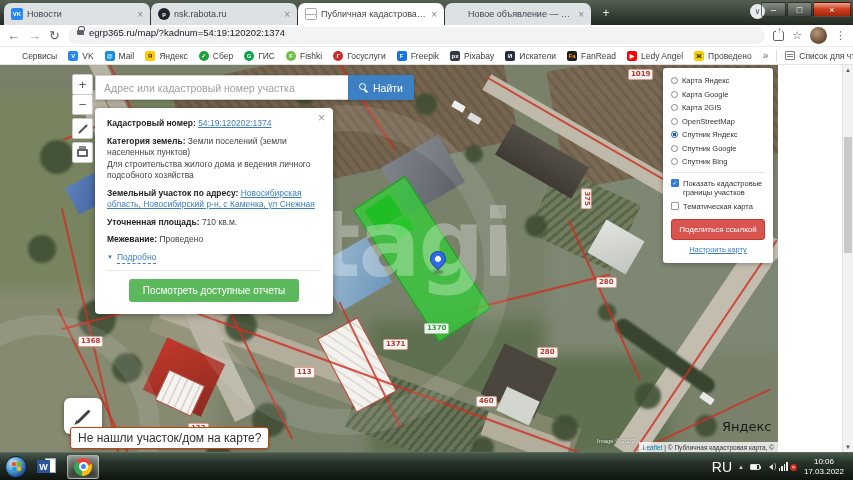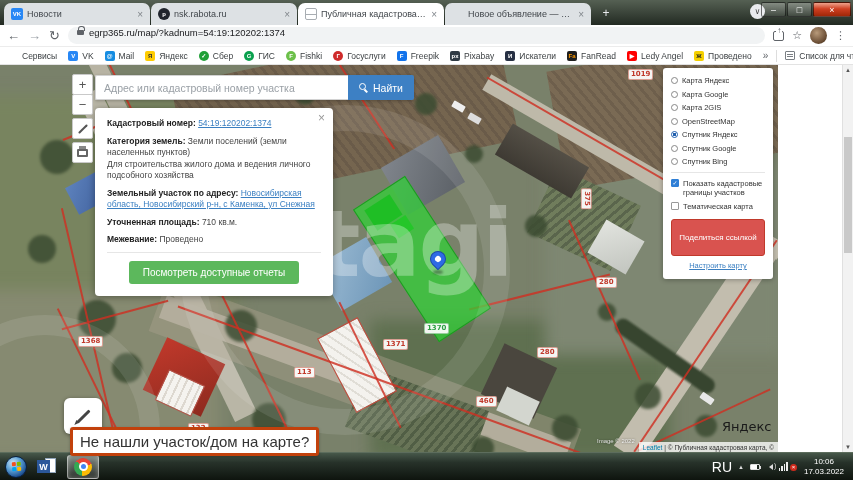--- a/index.html
+++ b/index.html
@@ -84,26 +84,26 @@
 .pdivider{height:1px;background:#e6e6e6;margin:2px 0 8px}
 .reportbtn{display:block;margin:0 auto;background:#5cb85c;color:#fff;border:none;border-radius:3px;font-size:10px;padding:6px 14px}
 .layers{position:absolute;left:663px;top:3px;width:110px;background:#fff;border-radius:3px;box-shadow:0 1px 5px rgba(0,0,0,.3);padding:8px 8px 9px;font-size:7.5px;color:#333;z-index:19}
 .opt{display:flex;align-items:center;gap:4px;margin-bottom:4.5px}
 .radio{width:7px;height:7px;border:1px solid #888;border-radius:50%;flex:none;background:#fff}
 .radio.sel{border-color:#1f5fae;background:radial-gradient(circle,#1f5fae 0 40%,#fff 50%)}
 .ldiv{height:1px;background:#e6e6e6;margin:6px 0}
 .chkrow{display:flex;gap:4px;margin:5px 0;align-items:flex-start;line-height:9px}
 .chk{width:8px;height:8px;border:1px solid #999;border-radius:1px;flex:none;display:flex;align-items:center;justify-content:center;font-size:6px;color:#fff;background:#fff}
 .chk.on{background:#2f7fd6;border-color:#2f7fd6}
-.sharebtn{width:100%;background:#d9534f;border:1px solid #c0392b;color:#fff;font-size:8px;padding:13px 0;border-radius:3px;margin-top:3px}
+.sharebtn{width:100%;background:#d9534f;border:1px solid #c0392b;color:#fff;font-size:8px;padding:5px 0;border-radius:3px;margin-top:3px}
 .cfg{display:block;text-align:center;color:#3a7fc1;font-size:7.5px;margin-top:5px;text-decoration:underline}
 .pencilbtn{position:absolute;left:64px;top:333px;width:38px;height:36px;background:#fff;border-radius:6px;box-shadow:0 1px 4px rgba(0,0,0,.4);display:flex;align-items:center;justify-content:center;z-index:20}
 .pen{width:3px;height:17px;background:#444;transform:rotate(45deg);border-radius:1px;position:relative}
 .pen:after{content:"";position:absolute;bottom:-6px;left:-1.2px;border:2.6px solid transparent;border-top:5px solid #444}
-.tip{position:absolute;left:70px;top:362px;background:#fff;border:3px solid #c2410c;border-radius:3px;padding:3px 7px;font-size:15px;color:#333;box-shadow:0 1px 3px rgba(0,0,0,.25);z-index:20;white-space:nowrap}
+.tip{position:absolute;left:70px;top:362px;background:#fff;border:1px solid #c2410c;border-radius:3px;padding:3px 7px;font-size:12px;color:#333;box-shadow:0 1px 3px rgba(0,0,0,.25);z-index:20;white-space:nowrap}
 .gutter{position:absolute;left:778px;top:0;width:64px;height:387px;background:#fff}
 .sb{position:absolute;left:842px;top:0;width:11px;height:387px;background:#f2f2f2;border-left:1px solid #e0e0e0}
 .sb .up{position:absolute;top:2px;left:0;right:0;text-align:center;font-size:6px;color:#555}
 .sb .dn{position:absolute;bottom:2px;left:0;right:0;text-align:center;font-size:6px;color:#555}
 .sb .thumb{position:absolute;left:1px;width:8px;top:72px;height:116px;background:#c9c9c9}
 
 .taskbar{position:absolute;left:0;top:452px;width:853px;height:28px;background:linear-gradient(#47584a 0%,#27322a 35%,#0e140e 100%);border-top:1px solid #5d6d5d;display:flex;align-items:center}
 .orb{width:22px;height:22px;border-radius:50%;margin-left:5px;background:radial-gradient(circle at 35% 30%,#cfe6f7,#5a9fd4 40%,#1d4f8f 75%,#0d2d5c);border:1px solid #09203f;display:flex;align-items:center;justify-content:center}
 .orbflag{display:grid;grid-template-columns:4px 4px;grid-template-rows:4px 4px;gap:1px;transform:rotate(-4deg)}
 .orbflag i{border-radius:1px}
@@ -384,20 +384,24 @@
       </button>
     </div>
 
     <div class="panel">
       <span class="pclose">×</span>
       <div class="prow"><b>Кадастровый номер:</b> <span class="link">54:19:120202:1374</span></div>
       <div class="prow"><b>Категория земель:</b> <span>Земли поселений (земли населенных пунктов)</span><br><span>Для строительства жилого дома и ведения личного подсобного хозяйства</span></div>
       <div class="prow"><b>Земельный участок по адресу:</b> <span class="link">Новосибирская область, Новосибирский р-н, с Каменка, ул Снежная</span></div>
       <div class="prow"><b>Уточненная площадь:</b> <span>710 кв.м.</span></div>
       <div class="prow"><b>Межевание:</b> <span>Проведено</span></div>
+      <div class="details">
+          <span class="tri">▼</span>
+          <span class="link" style="text-decoration:none;border-bottom:1px dashed #3a7fc1">Подробно</span>
+        </div>
       <div class="pdivider"></div>
       <button class="reportbtn">Посмотреть доступные отчеты</button>
     </div>
 
     <div class="layers">
       <div class="opt">
           <span class="radio"></span>
           <span>Карта Яндекс</span>
         </div>
       <div class="opt">

